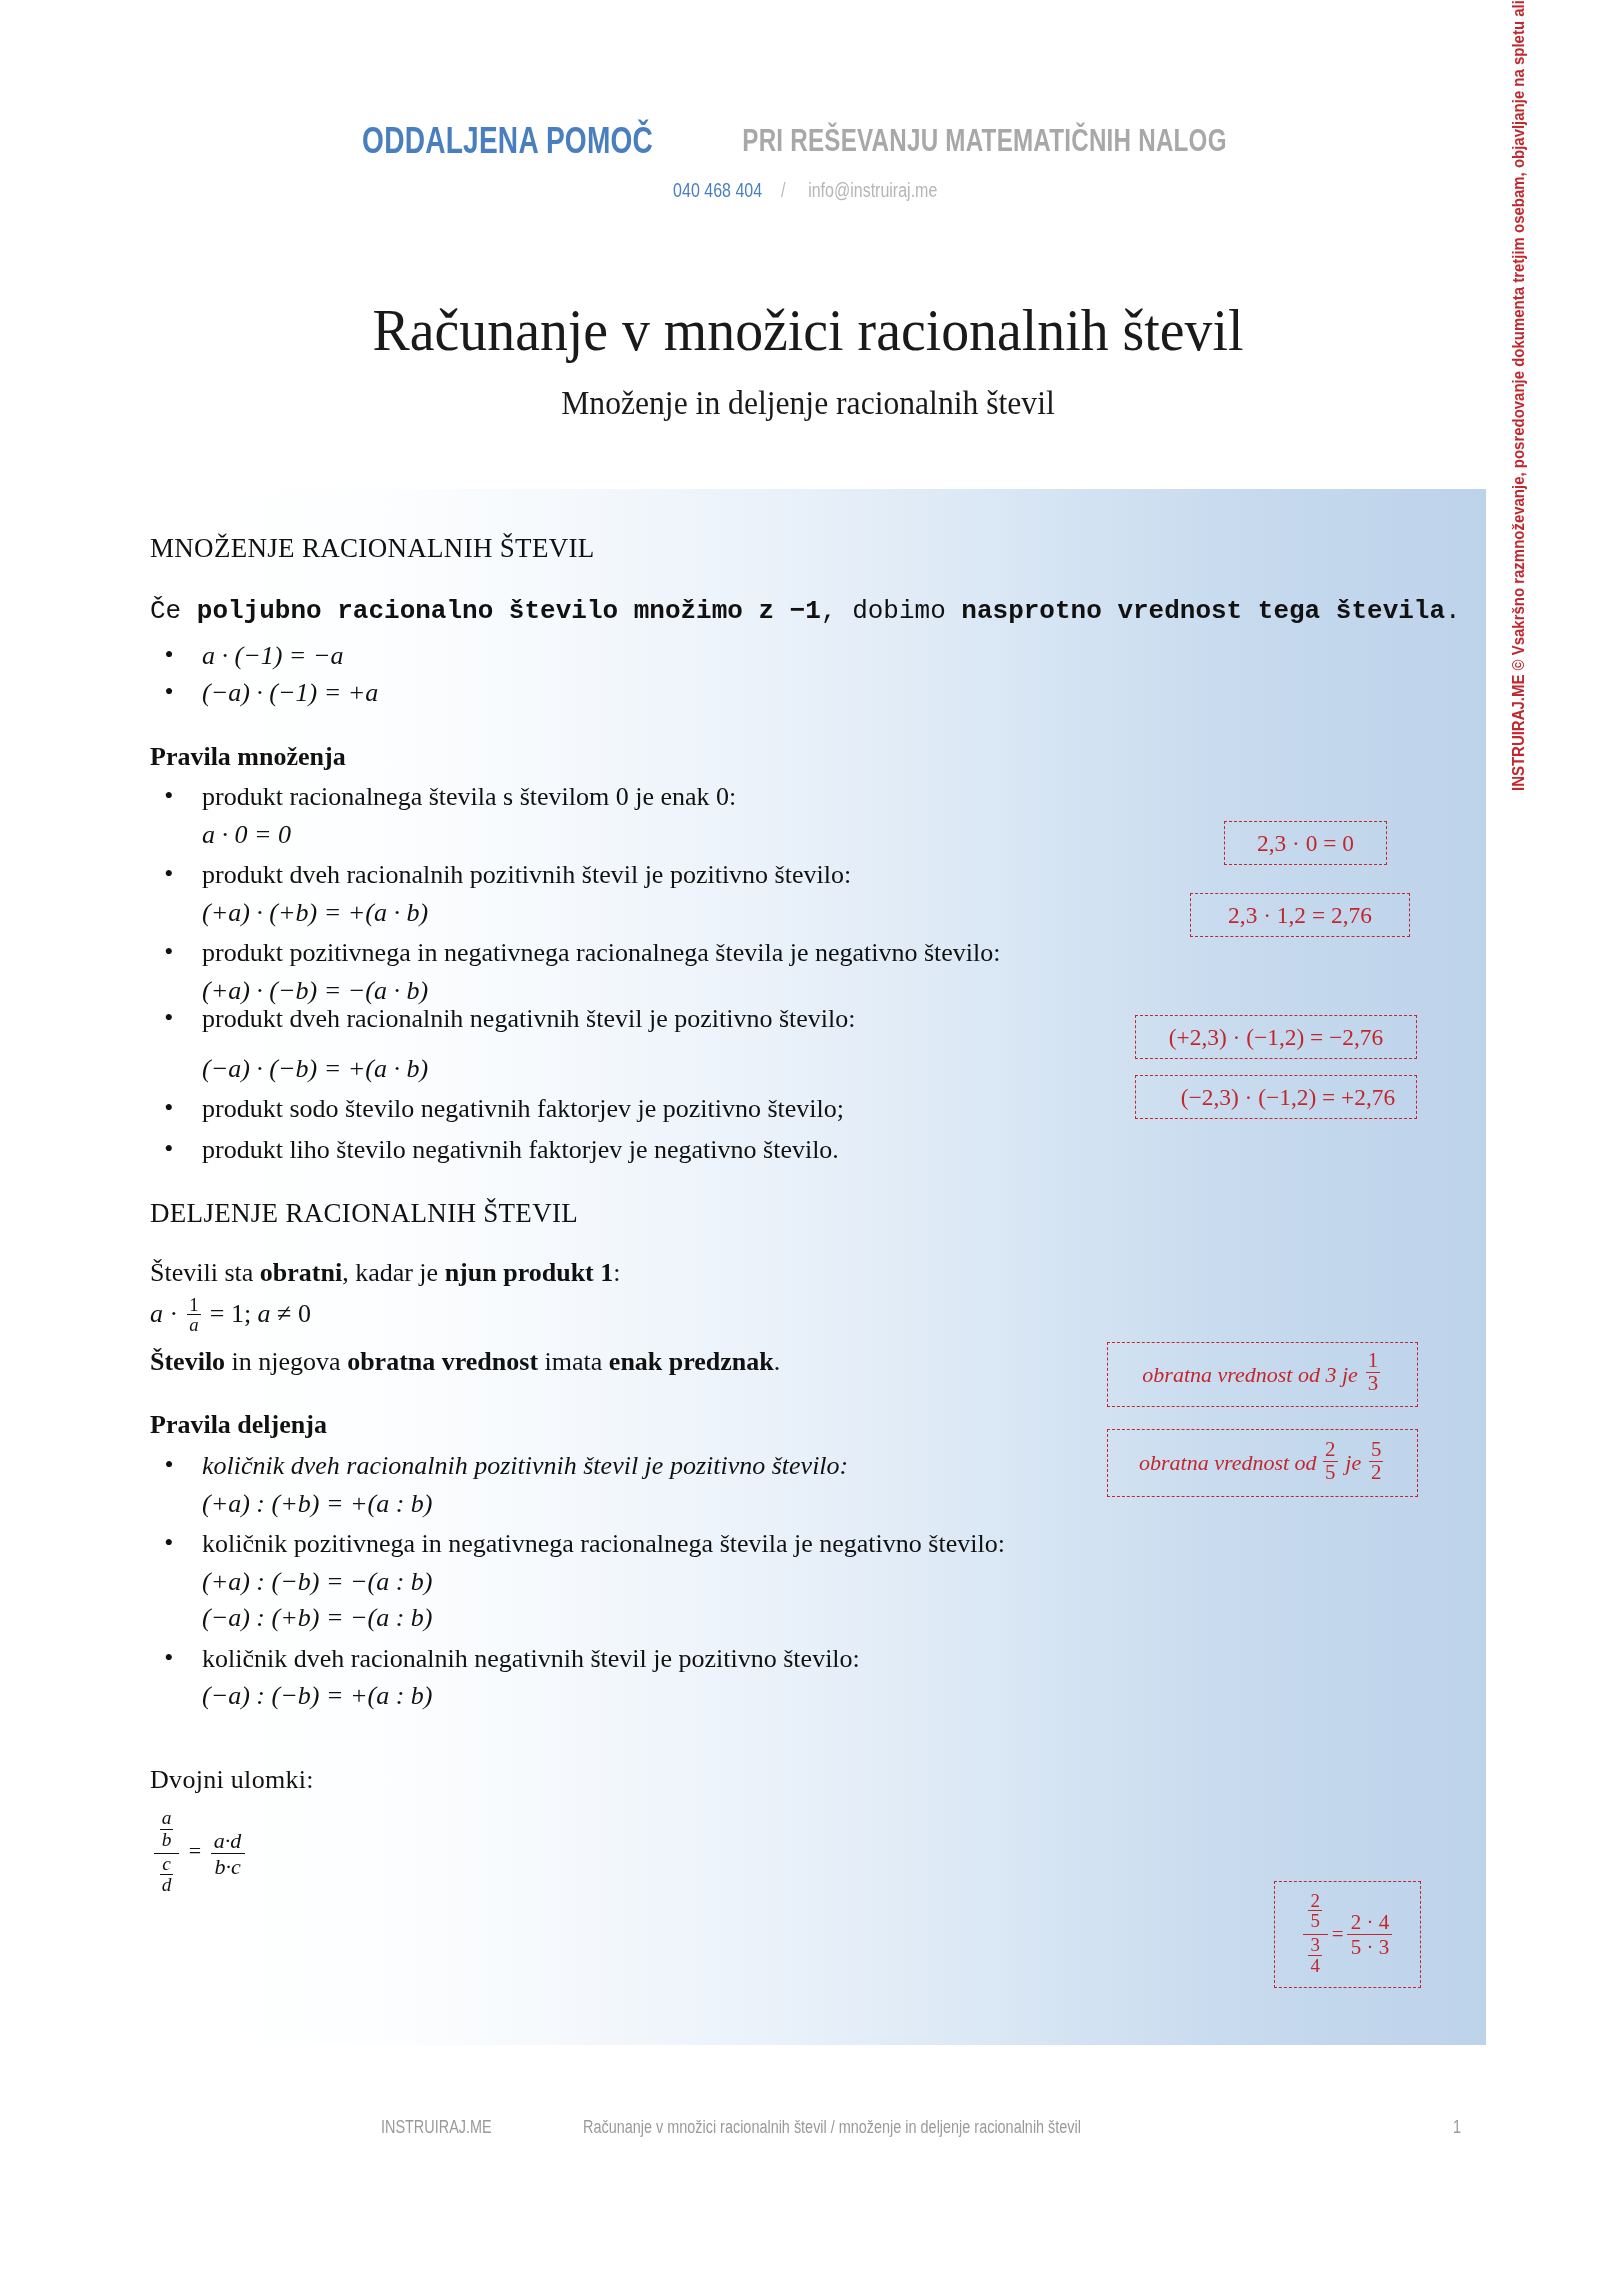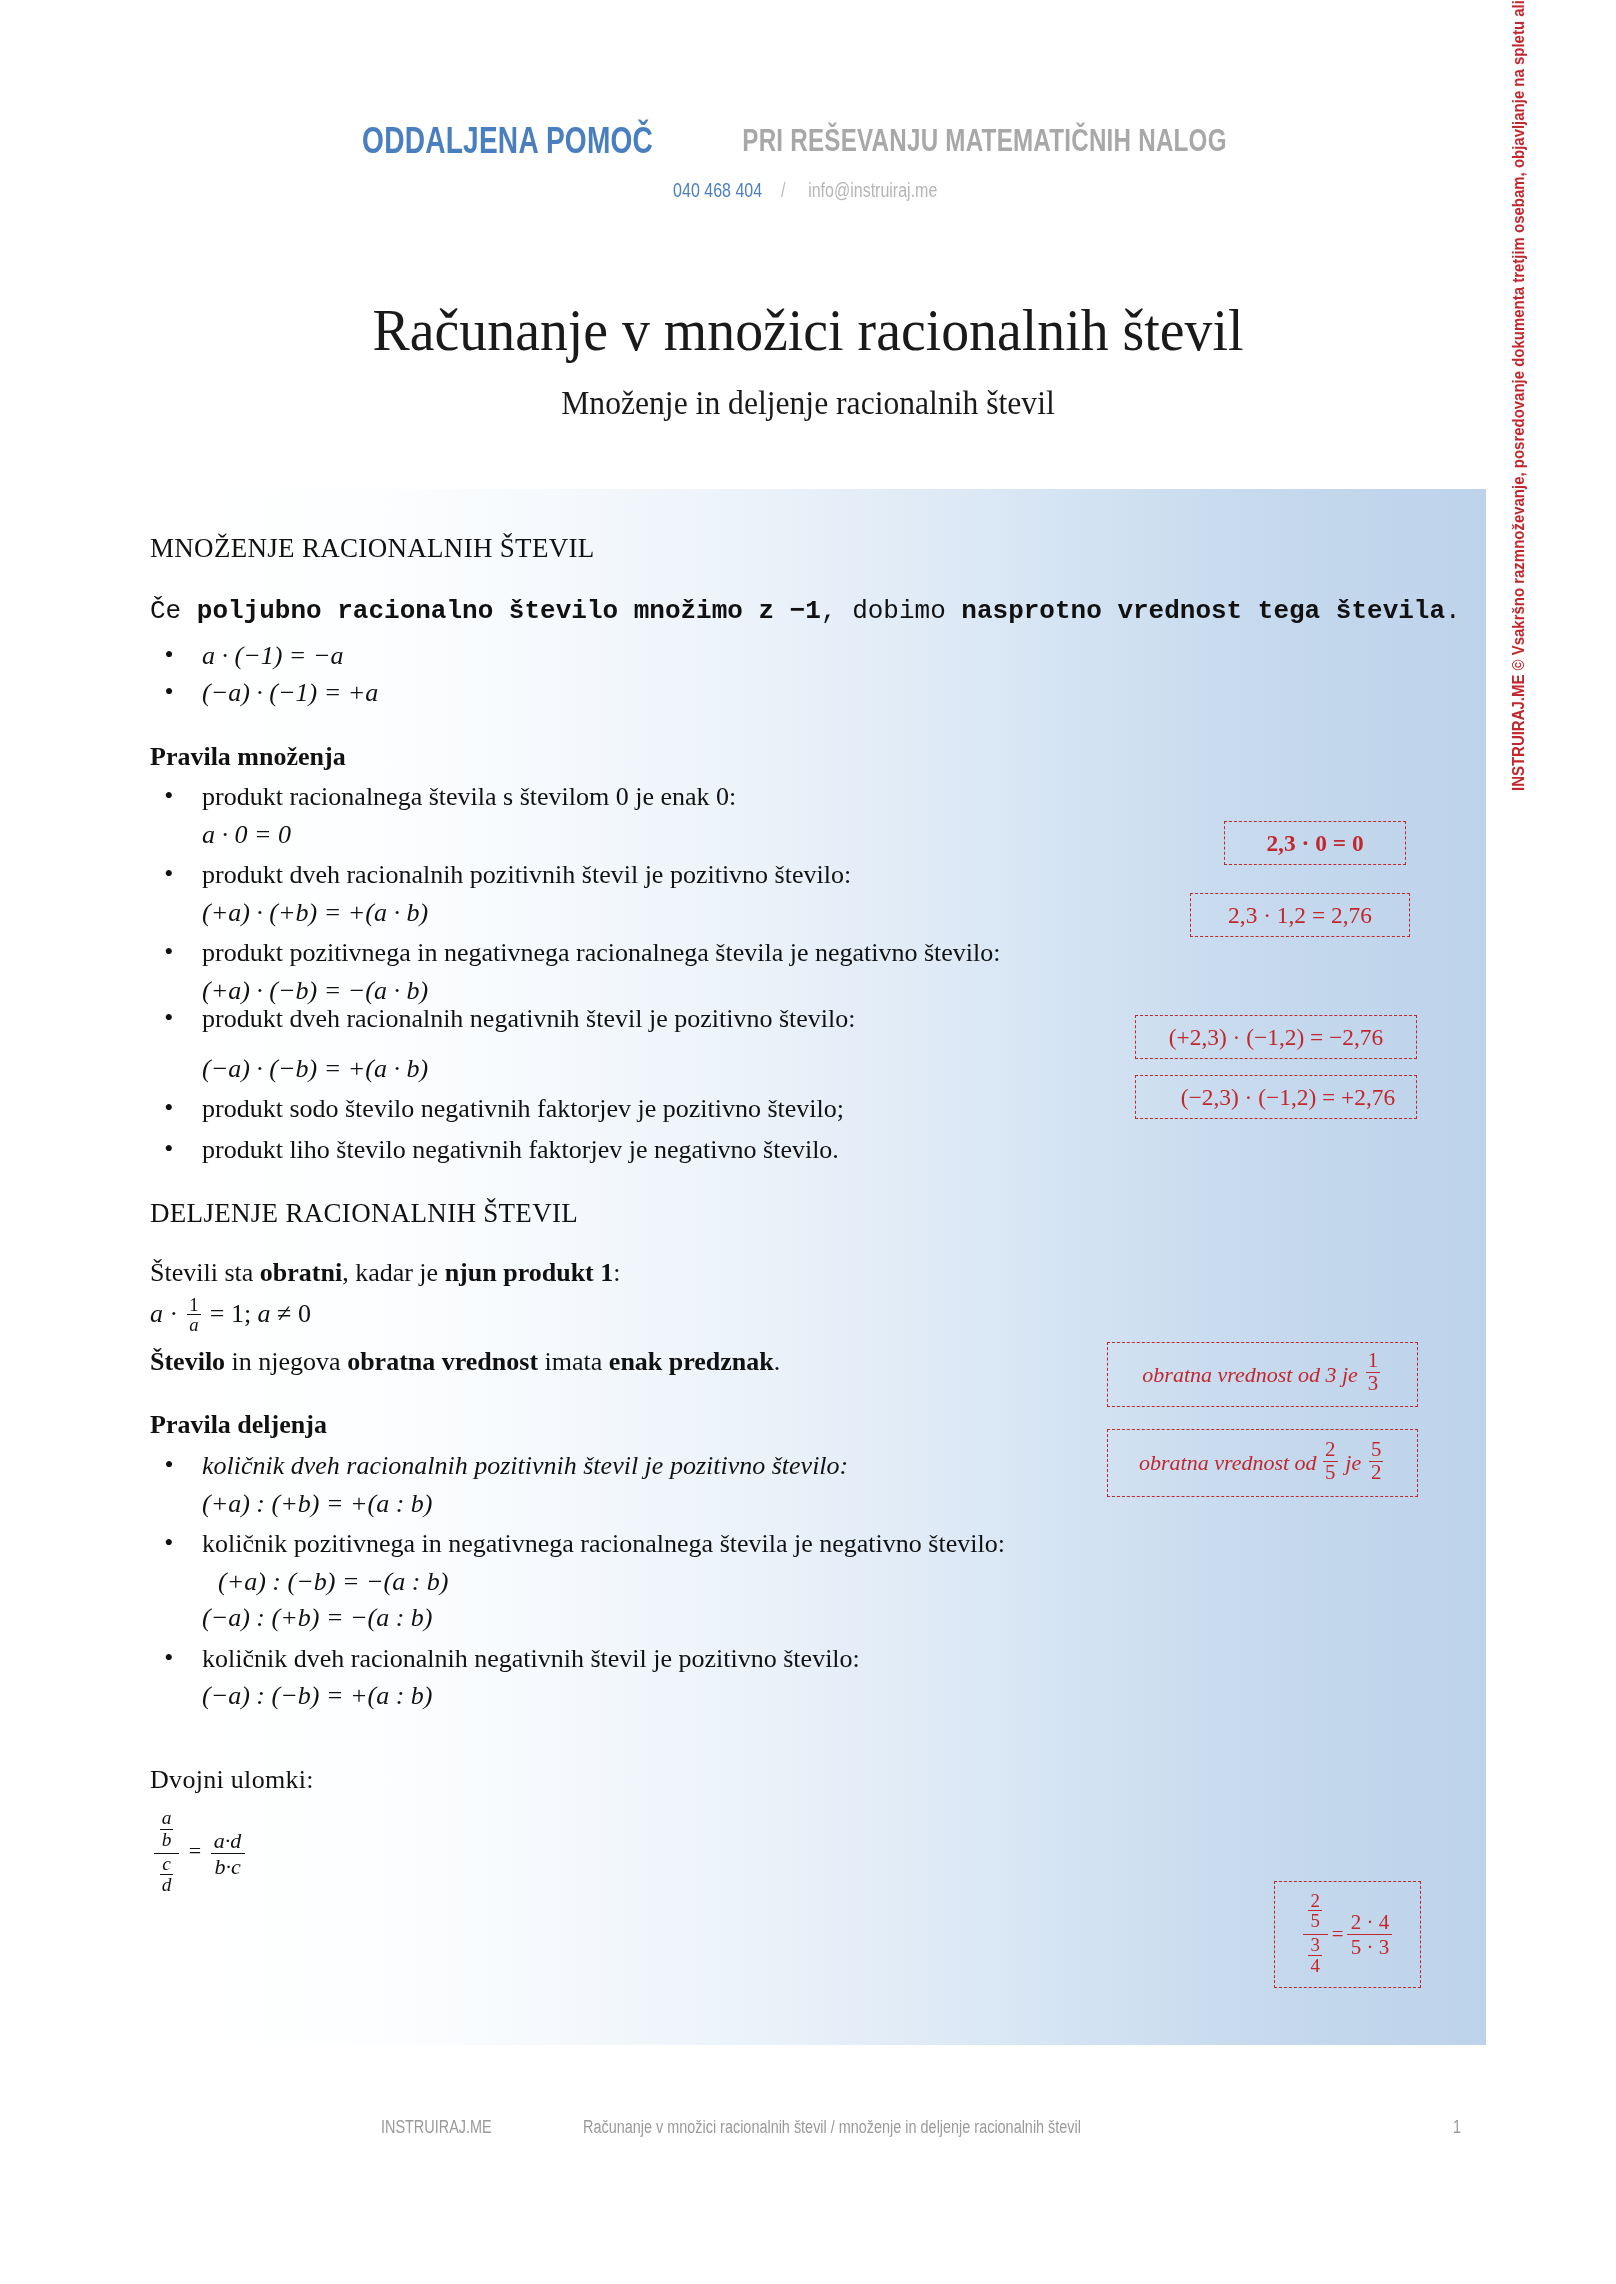--- a/index.html
+++ b/index.html
@@ -297,42 +297,42 @@
   <div class="para" style="position:absolute; left:0; top:858px;">
     <b>Število</b><span> in njegova </span><b>obratna vrednost</b><span> imata </span><b>enak predznak</b><span>.</span>
   </div>
 
   <div class="sub-head" style="position:absolute; left:0; top:921px;">Pravila deljenja</div>
 
   <div class="bullet-row" style="position:absolute; left:0; top:962px;font-style:italic;">količnik dveh racionalnih pozitivnih števil je pozitivno število:</div>
   <div class="math indent" style="position:absolute; left:0; top:1000px;">(+a) : (+b) = +(a : b)</div>
 
   <div class="bullet-row" style="position:absolute; left:0; top:1040px;">količnik pozitivnega in negativnega racionalnega števila je negativno število:</div>
-  <div class="math indent" style="position:absolute; left:16px; top:1078px;">(+a) : (−b) = −(a : b)</div>
+  <div class="math indent" style="position:absolute; left:0; top:1078px;">(+a) : (−b) = −(a : b)</div>
   <div class="math indent" style="position:absolute; left:0; top:1114px;">(−a) : (+b) = −(a : b)</div>
 
   <div class="bullet-row" style="position:absolute; left:0; top:1155px;">količnik dveh racionalnih negativnih števil je pozitivno število:</div>
   <div class="math indent" style="position:absolute; left:0; top:1192px;">(−a) : (−b) = +(a : b)</div>
 
   <div class="sec-head" style="position:absolute; left:0; top:1276px; font-size:26px;">Dvojni ulomki:</div>
 
   <div class="math" style="position:absolute; left:0; top:1321px; font-size:22px;">
     <span class="cfrac">
       <span class="ctop"><span class="frac" style="font-size:0.88em;"><span class="top">a</span><span class="bot">b</span></span></span>
       <span class="cbot"><span class="frac" style="font-size:0.88em;"><span class="top">c</span><span class="bot">d</span></span></span>
     </span>
     <span class="op">=</span>
     <span class="cfrac">
       <span class="ctop">a·d</span>
       <span class="cbot">b·c</span>
     </span>
   </div>
 </div>
 
-<div class="ex-box" style="left:1224px; top:821px; width:182px; height:44px;font-weight:bold;">2,3 · 0 = 0</div>
+<div class="ex-box" style="left:1224px; top:821px; width:163px; height:44px;">2,3 · 0 = 0</div>
 
 <div class="ex-box" style="left:1190px; top:893px; width:220px; height:44px;">2,3 · 1,2 = 2,76</div>
 
 <div class="ex-box" style="left:1135px; top:1015px; width:282px; height:44px;">(+2,3) · (−1,2) = −2,76</div>
 
 <div class="ex-box" style="left:1135px; top:1075px; width:282px; height:44px;padding-left:24px;">(−2,3) · (−1,2) = +2,76</div>
 
 <div class="ex-box" style="left:1107px; top:1342px; width:311px; height:65px; font-size:22px;">
   <span class="italic">obratna vrednost od 3 je</span>
   <span class="frac" style="font-size:0.95em; margin-left:7.8px;">

